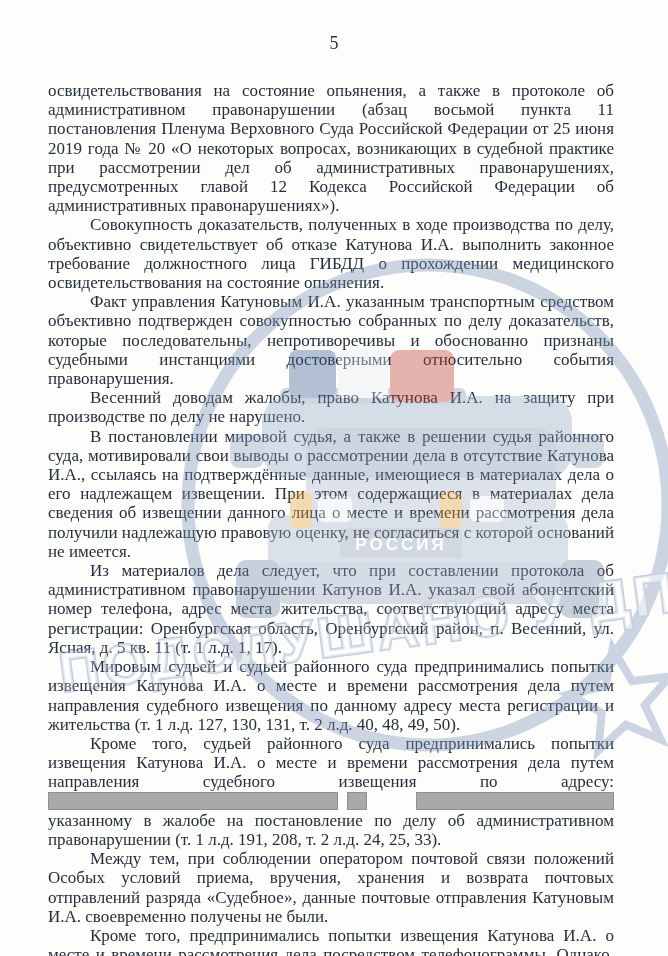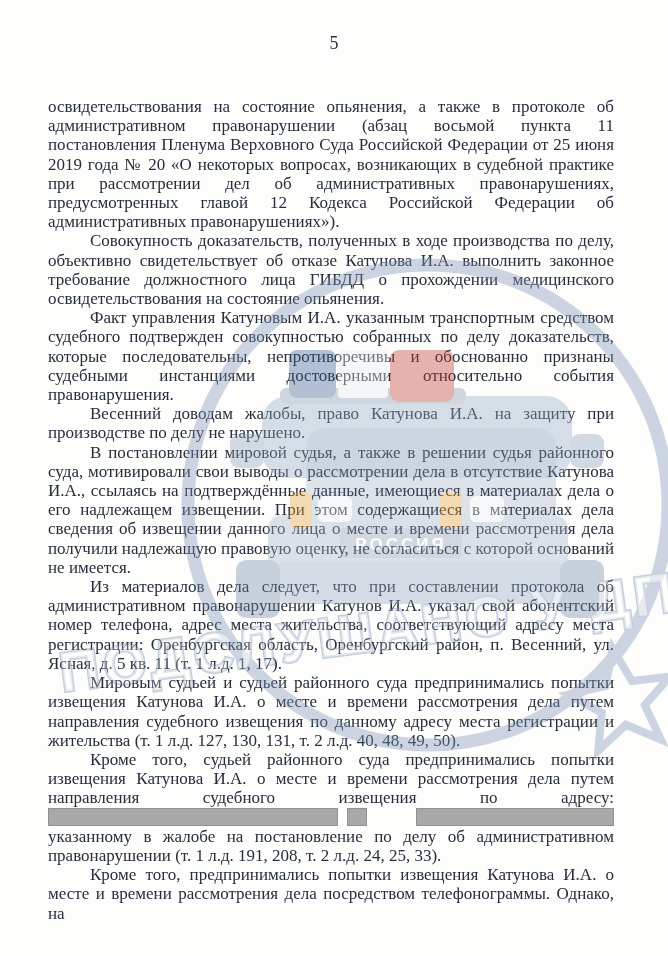--- a/index.html
+++ b/index.html
@@ -35,21 +35,20 @@
     line-height: 19.2px;
     text-align: justify;
   }
   .document-body p {
     margin: 0;
     padding: 0;
     text-indent: 42px;
   }
   .document-body p.no-indent {
     text-indent: 0;
-    margin-top: 16px;
   }
   .redact {
     display: inline-block;
     height: 16px;
     background: #a9a9a9;
     border: 1px solid #909090;
     vertical-align: text-bottom;
     margin-bottom: 1px;
   }
   .redact.r1 { width: 288px; }
@@ -86,26 +85,27 @@
 </head>
 <body>
 
 <div class="page">
 
   <div class="page-number">5</div>
 
   <div class="document-body">
     <p class="no-indent">освидетельствования на состояние опьянения, а также в протоколе об административном правонарушении (абзац восьмой пункта 11 постановления Пленума Верховного Суда Российской Федерации от 25 июня 2019 года № 20 «О некоторых вопросах, возникающих в судебной практике при рассмотрении дел об административных правонарушениях, предусмотренных главой 12 Кодекса Российской Федерации об административных правонарушениях»).</p>
     <p>Совокупность доказательств, полученных в ходе производства по делу, объективно свидетельствует об отказе Катунова И.А. выполнить законное требование должностного лица ГИБДД о прохождении медицинского освидетельствования на состояние опьянения.</p>
-    <p>Факт управления Катуновым И.А. указанным транспортным средством судебного подтвержден совокупностью собранных по делу доказательств, которые последовательны, непротиворечивы и обоснованно признаны судебными инстанциями достоверными относительно события правонарушения.</p>
+    <p>Факт управления Катуновым И.А. указанным транспортным средством объективно подтвержден совокупностью собранных по делу доказательств, которые последовательны, непротиворечивы и обоснованно признаны судебными инстанциями достоверными относительно события правонарушения.</p>
     <p>Весенний доводам жалобы, право Катунова И.А. на защиту при производстве по делу не нарушено.</p>
     <p>В постановлении мировой судья, а также в решении судья районного суда, мотивировали свои выводы о рассмотрении дела в отсутствие Катунова И.А., ссылаясь на подтверждённые данные, имеющиеся в материалах дела о его надлежащем извещении. При этом содержащиеся в материалах дела сведения об извещении данного лица о месте и времени рассмотрения дела получили надлежащую правовую оценку, не согласиться с которой оснований не имеется.</p>
     <p>Из материалов дела следует, что при составлении протокола об административном правонарушении Катунов И.А. указал свой абонентский номер телефона, адрес места жительства, соответствующий адресу места регистрации: Оренбургская область, Оренбургский район, п. Весенний, ул. Ясная, д. 5 кв. 11 (т. 1 л.д. 1, 17).</p>
     <p>Мировым судьей и судьей районного суда предпринимались попытки извещения Катунова И.А. о месте и времени рассмотрения дела путем направления судебного извещения по данному адресу места регистрации и жительства (т. 1 л.д. 127, 130, 131, т. 2 л.д. 40, 48, 49, 50).</p>
     <p><span>Кроме того, судьей районного суда предпринимались попытки извещения Катунова И.А. о месте и времени рассмотрения дела путем направления судебного извещения по адресу: </span><span class="redact r1"></span><span class="redact r2"></span> <span class="redact r3"></span><span> указанному в жалобе на постановление по делу об административном правонарушении (т. 1 л.д. 191, 208, т. 2 л.д. 24, 25, 33).</span></p>
+    <p>Между тем, при соблюдении оператором почтовой связи положений Особых условий приема, вручения, хранения и возврата почтовых отправлений разряда «Судебное», данные почтовые отправления Катуновым И.А. своевременно получены не были.</p>
     <p>Кроме того, предпринимались попытки извещения Катунова И.А. о месте и времени рассмотрения дела посредством телефонограммы. Однако, на</p>
   </div>
 
   <svg class="watermark" viewBox="0 0 668 956" xmlns="http://www.w3.org/2000/svg">
 
     <circle cx="428" cy="505" r="240" fill="none" stroke="#7d94b7" stroke-width="13"></circle>
 
     <rect x="262" y="396" width="310" height="82" rx="26" fill="#97aac4"></rect>
 
     <rect x="280" y="388" width="186" height="16" rx="6" fill="#8598b4"></rect>

